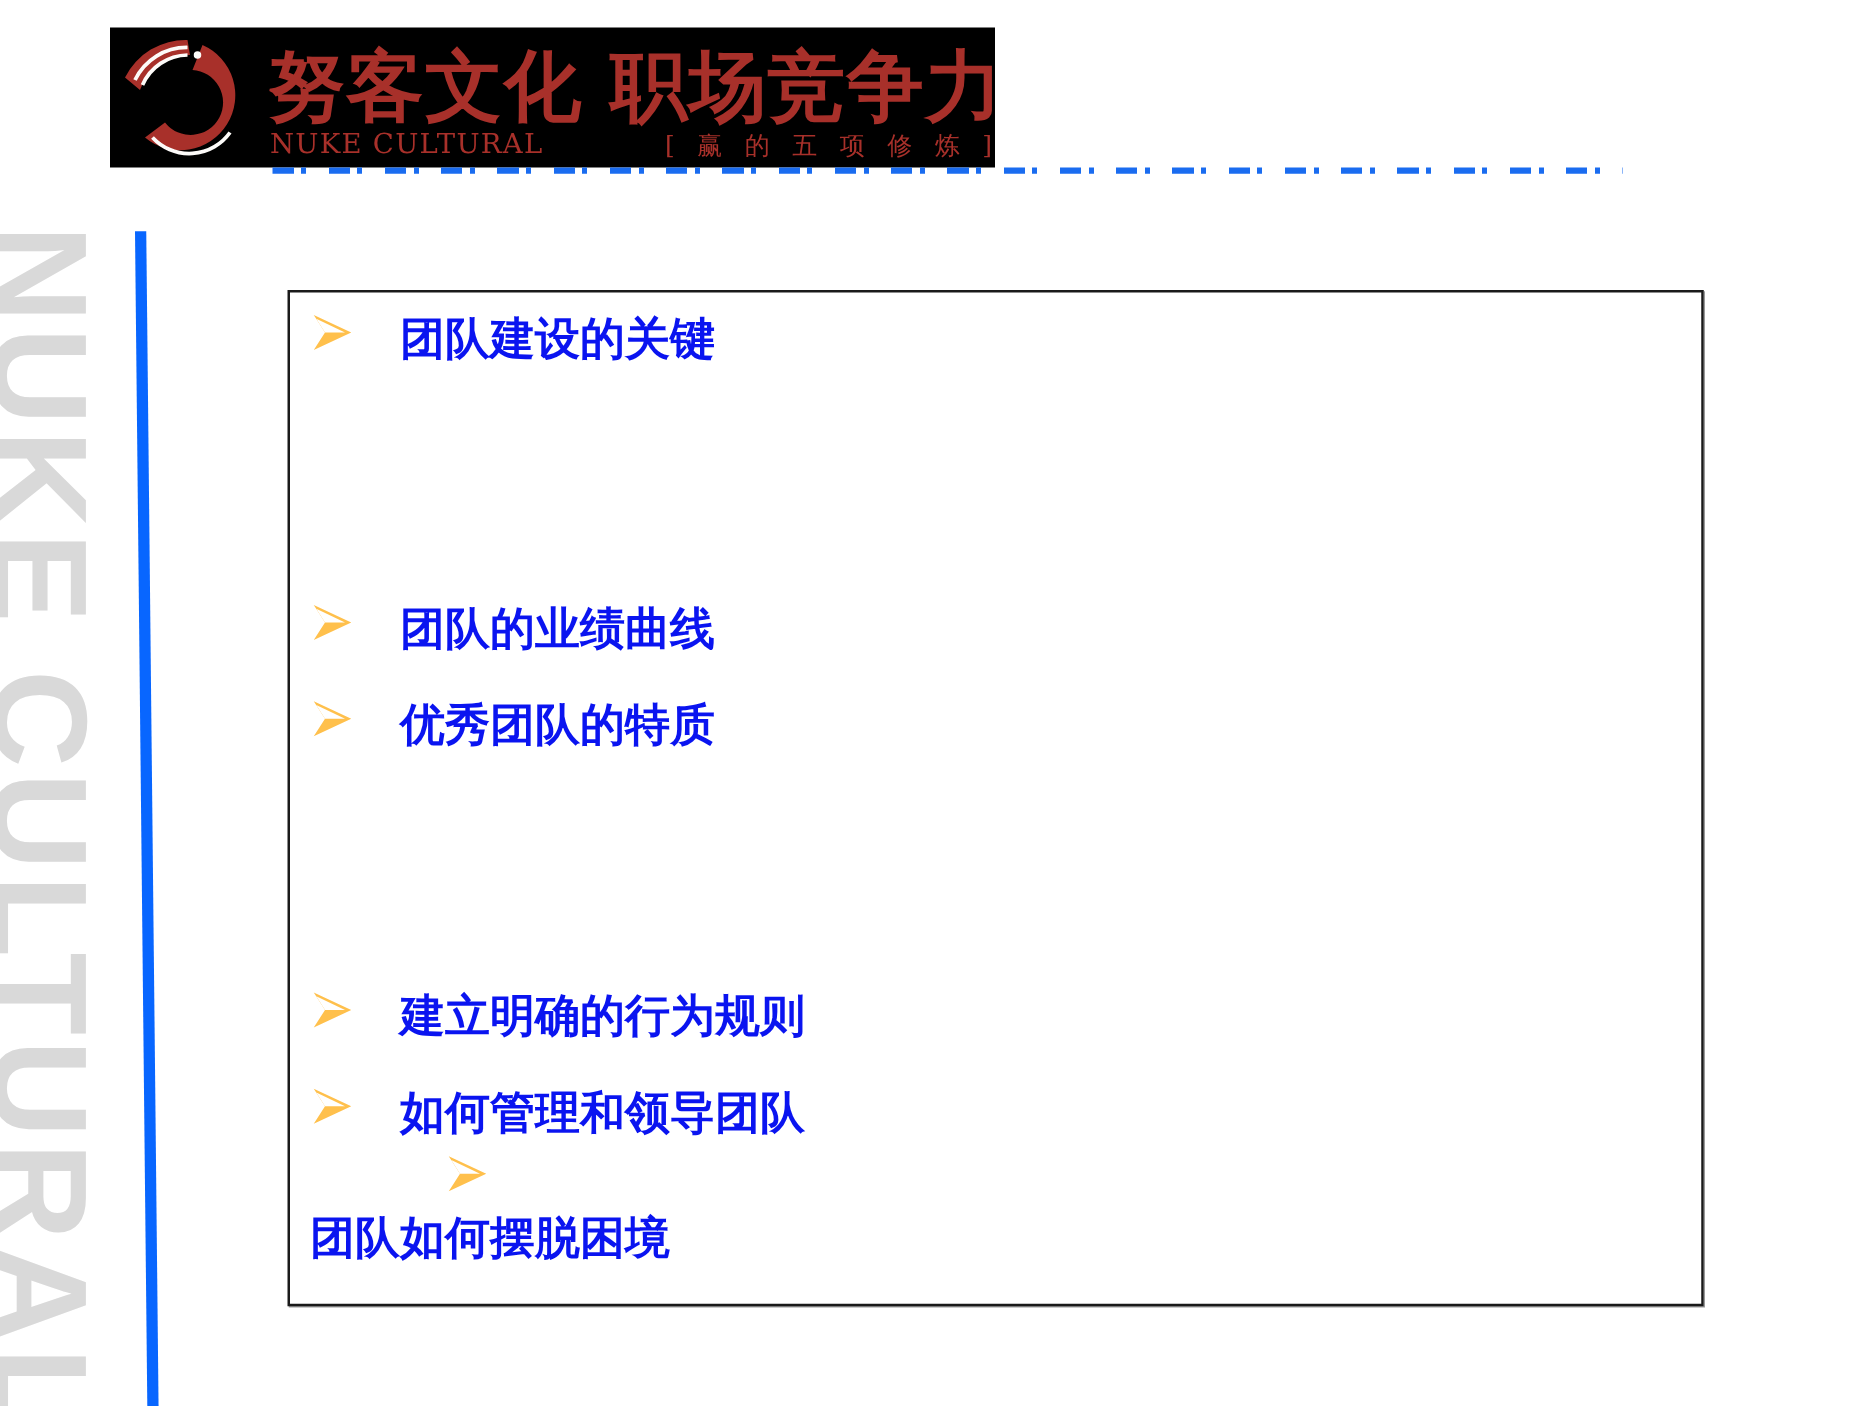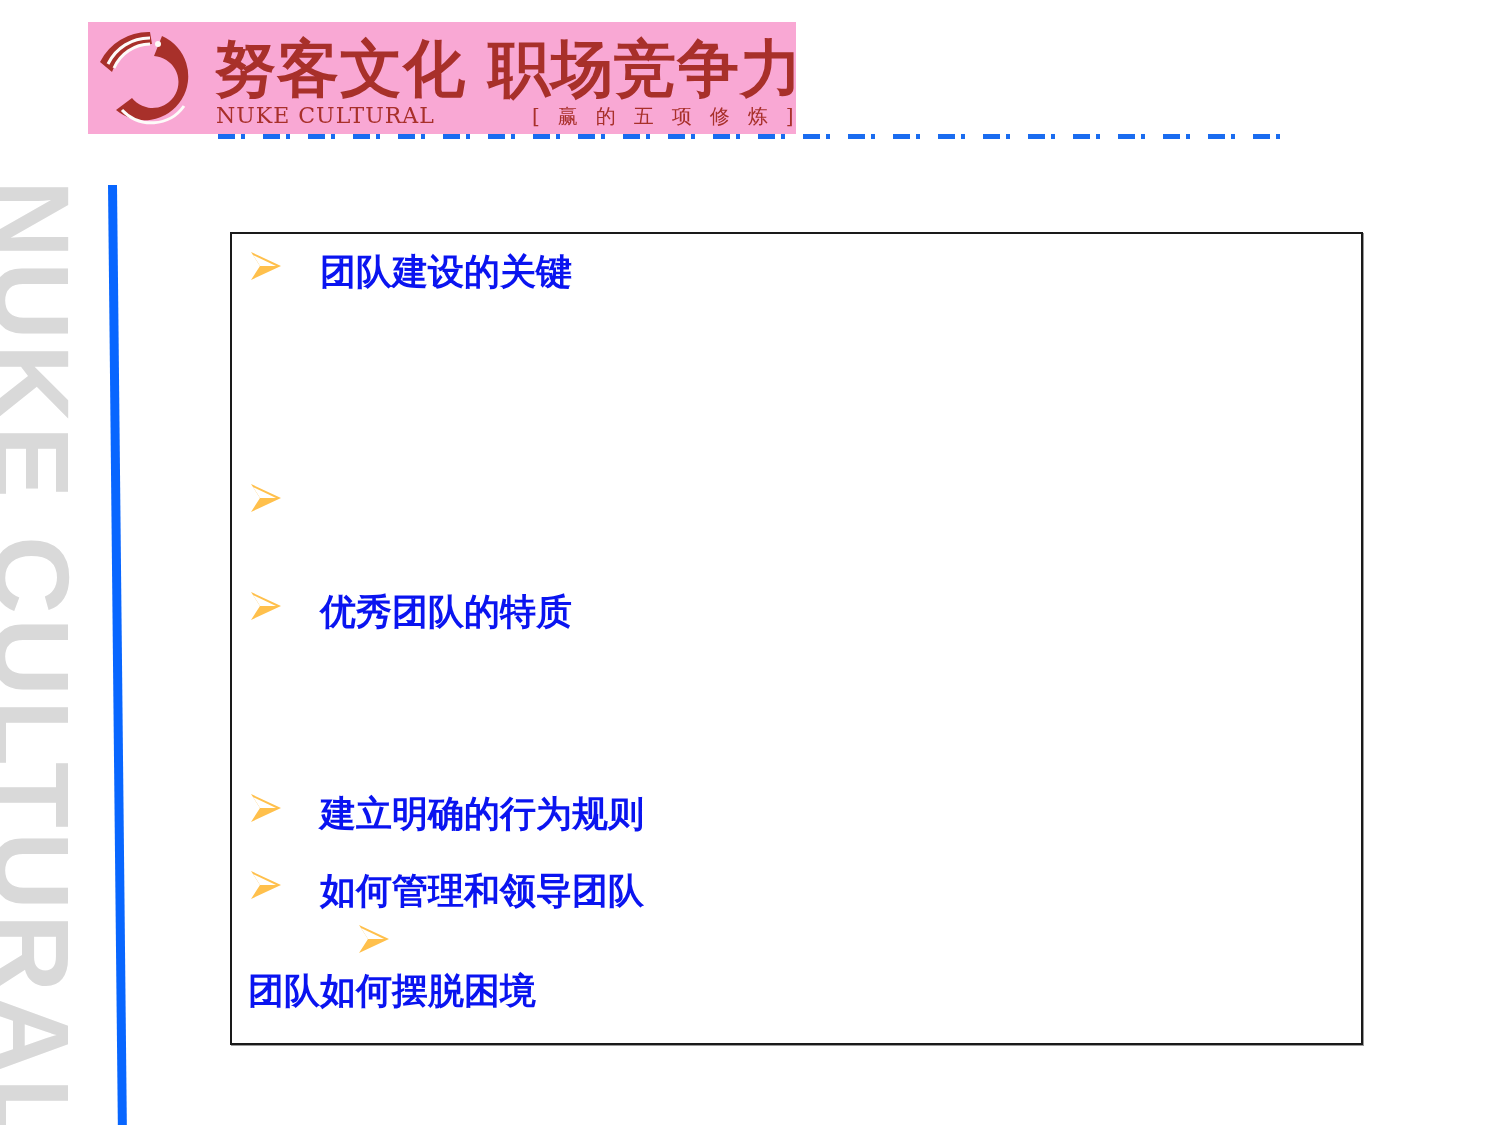--- a/index.html
+++ b/index.html
@@ -15,21 +15,21 @@
       font-family: "DejaVu Sans", "Liberation Sans", sans-serif;
     }
 
     
     .header {
       position: absolute;
       left: 88px;
       top: 22px;
       width: 708px;
       height: 112px;
-      background: #f9a8d4;
+      background: #000000;
     }
     .logo-mark {
       position: absolute;
       left: 4px;
       top: 0px;
       width: 112px;
       height: 112px;
     }
     .brand-cn {
       position: absolute;
@@ -192,23 +192,24 @@
     </svg>
     <span class="bullet-text">团队建设的关键</span>
   </div>
 
 
   <div class="bullet" style="top:235px;">
     <svg class="bullet-icon" viewBox="0 0 34 34">
       <polygon points="3,3 33,17 3,31 12,17" fill="#ffc04c"></polygon>
       <polygon points="5,6 28,17 12,17" fill="#ffffff"></polygon>
     </svg>
-  </div>
-
-  <div class="bullet" style="top:312px;margin-top:31px;">
+    <span class="bullet-text">团队的业绩曲线</span>
+  </div>
+
+  <div class="bullet" style="top:312px;">
     <svg class="bullet-icon" viewBox="0 0 34 34">
       <polygon points="3,3 33,17 3,31 12,17" fill="#ffc04c"></polygon>
       <polygon points="5,6 28,17 12,17" fill="#ffffff"></polygon>
     </svg>
     <span class="bullet-text">优秀团队的特质</span>
   </div>
 
 
   <div class="bullet" style="top:545px;">
     <svg class="bullet-icon" viewBox="0 0 34 34">

